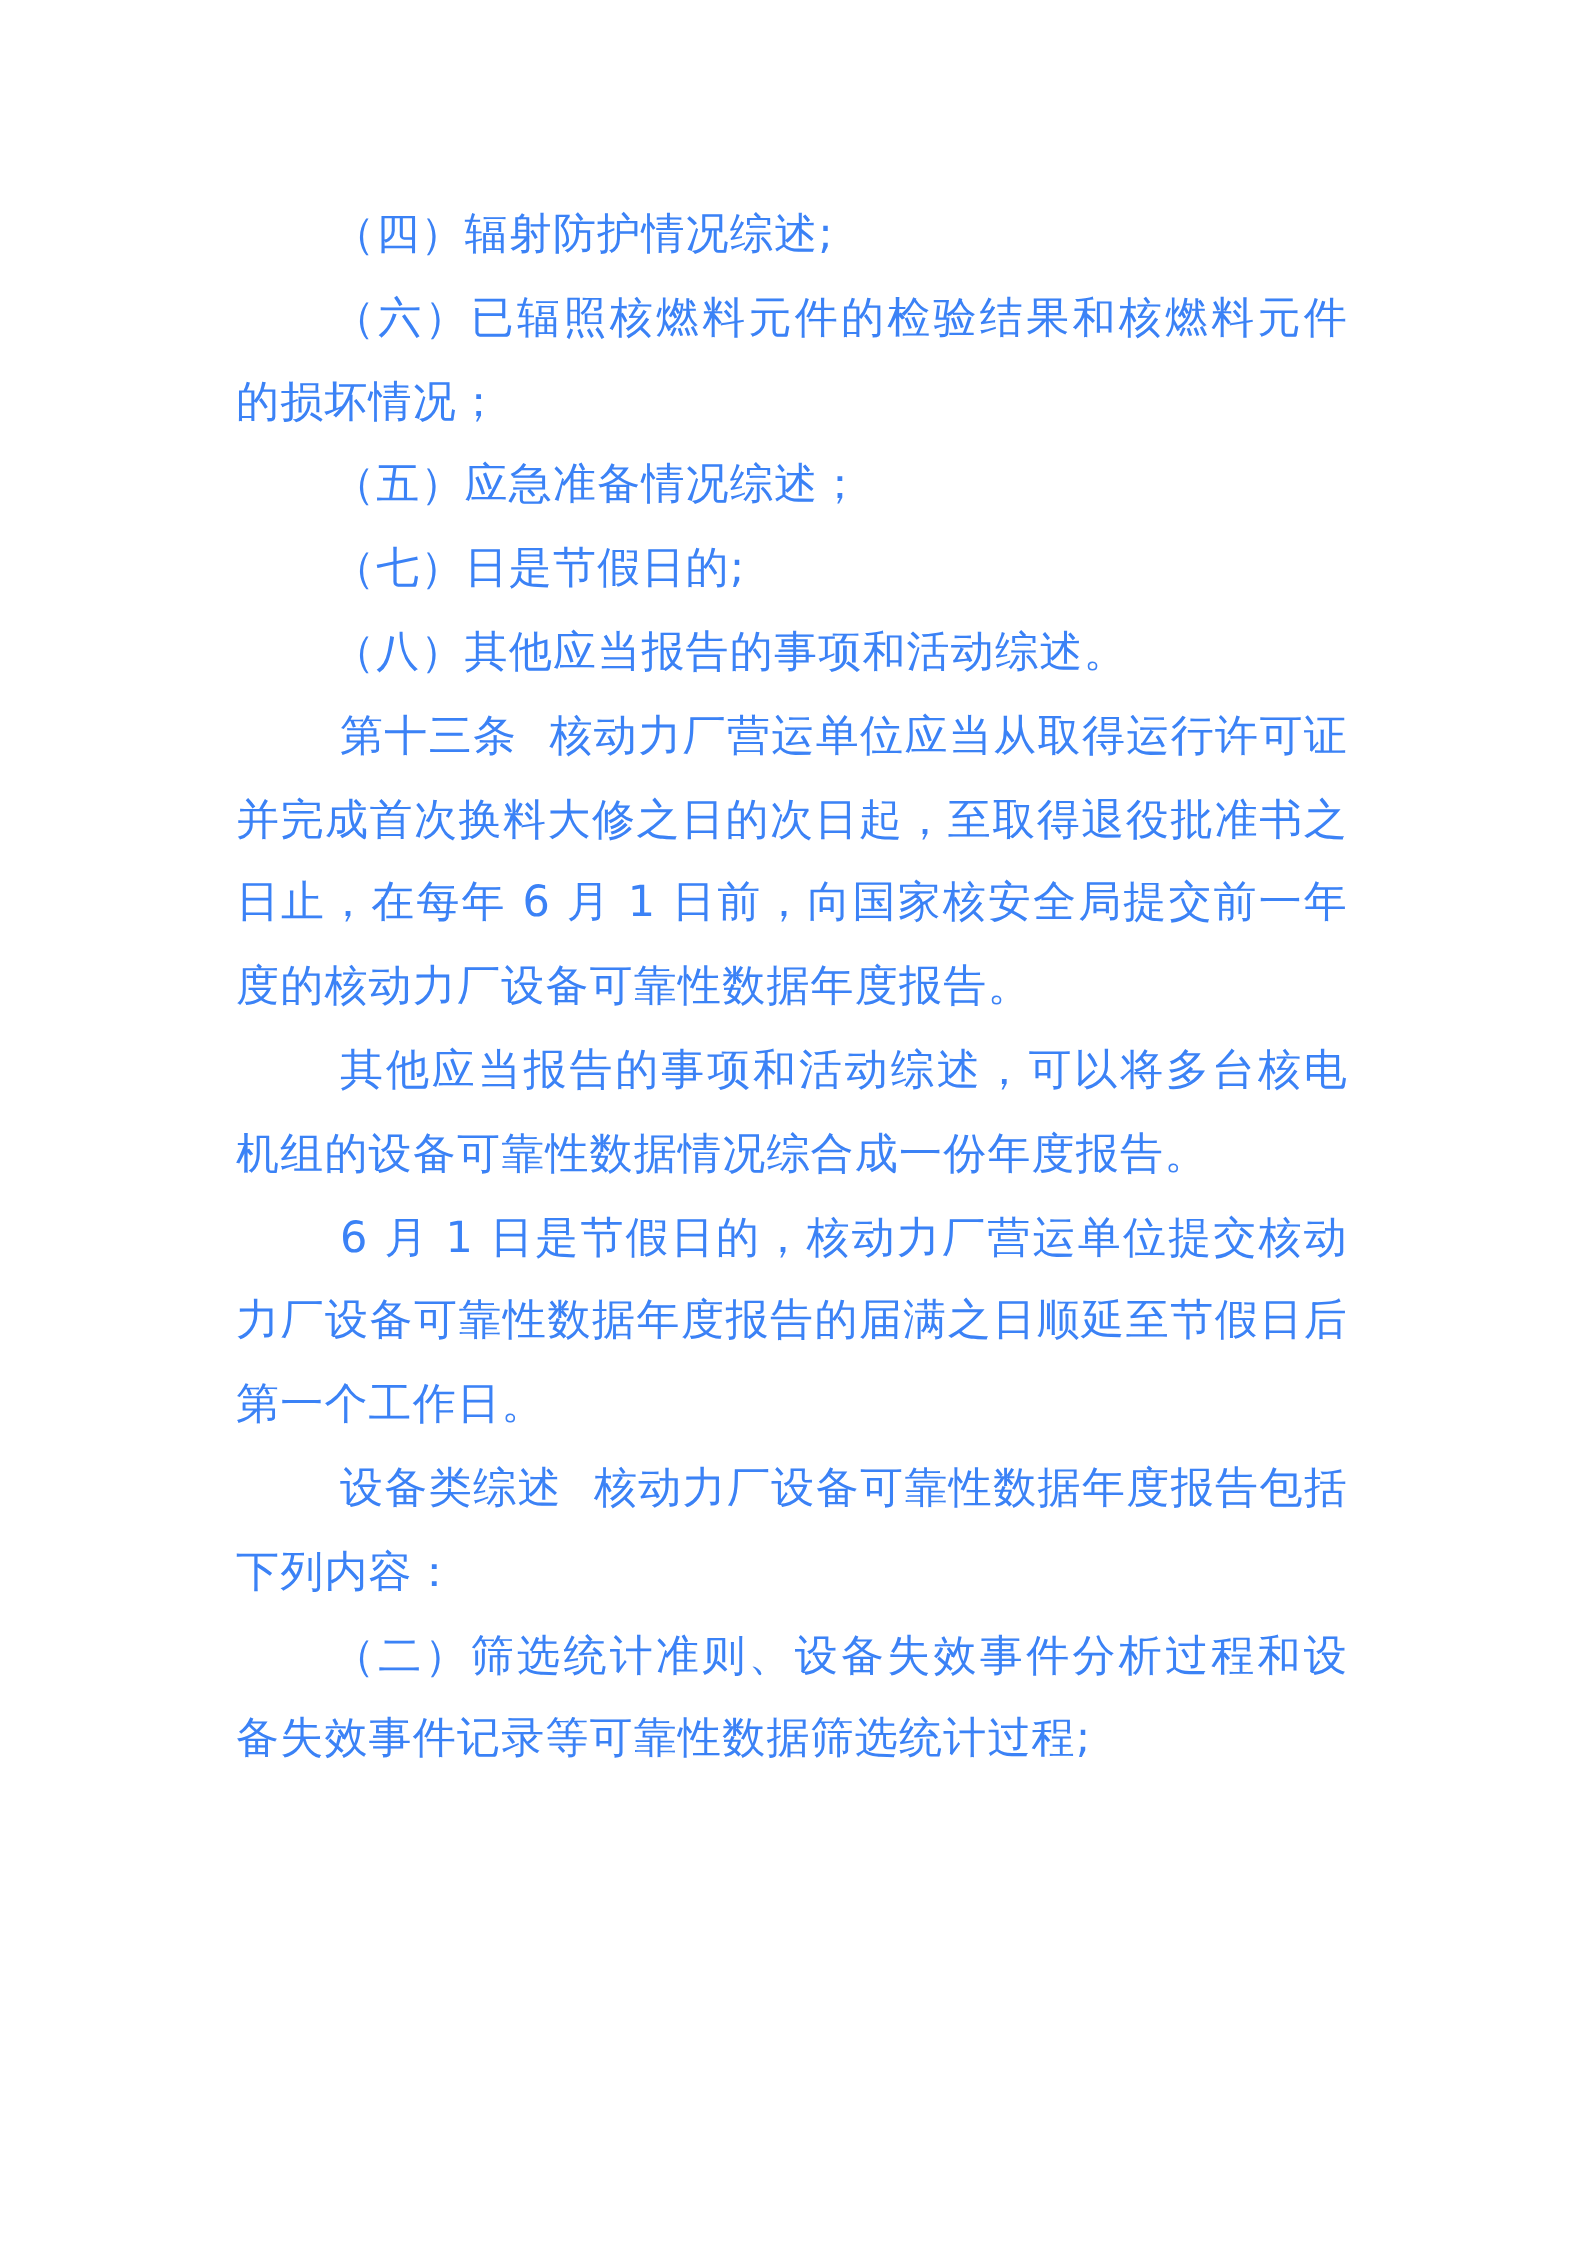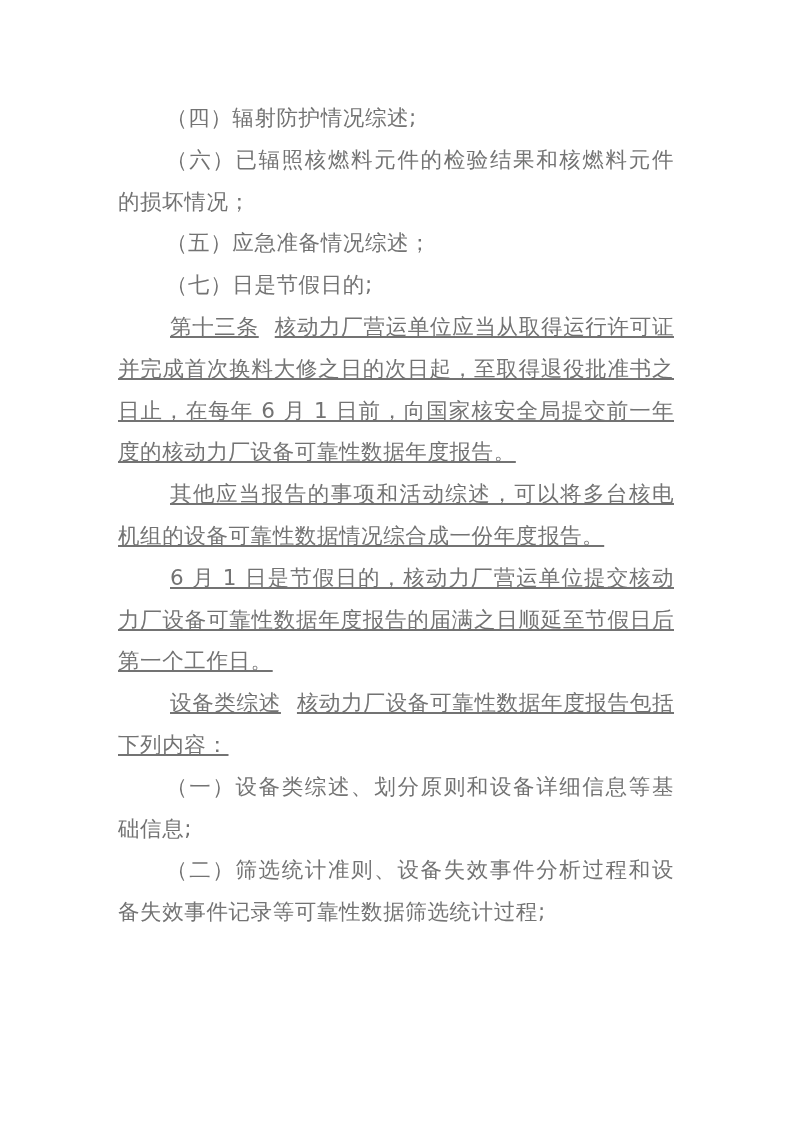--- a/index.html
+++ b/index.html
@@ -5,35 +5,35 @@
   html, body { margin: 0; padding: 0; background: #ffffff; }
   body { width: 793px; height: 1122px; position: relative; overflow: hidden; }
   .page {
     position: absolute;
     left: 118px;
     top: 97px;
     width: 556px;
     font-family: "DejaVu Sans", "Liberation Sans", sans-serif;
     font-size: 21.5px;
     line-height: 41.8px;
-    color: #737373;
+    color: #3b82f6;
     letter-spacing: 0.6px;
   }
   .para { margin: 0; padding: 0; text-align: justify; text-align-last: left; }
-  .indent { text-indent: 52px; text-decoration: underline; }
+  .indent { text-indent: 52px; }
   .item-indent { text-indent: 48px; }
   .art-head { margin-right: 16px; }
 </style>
 </head>
 <body>
 
 <div class="page">
   <p class="para item-indent">（四）辐射防护情况综述;</p>
   <p class="para item-indent">（六）已辐照核燃料元件的检验结果和核燃料元件的损坏情况；</p>
   <p class="para item-indent">（五）应急准备情况综述；</p>
   <p class="para item-indent">（七）日是节假日的;</p>
+  <p class="para item-indent">（八）其他应当报告的事项和活动综述。</p>
   <p class="para indent"><span class="art-head">第十三条</span><span>核动力厂营运单位应当从取得运行许可证并完成首次换料大修之日的次日起，至取得退役批准书之日止，在每年 6 月 1 日前，向国家核安全局提交前一年度的核动力厂设备可靠性数据年度报告。</span></p>
   <p class="para indent">其他应当报告的事项和活动综述，可以将多台核电机组的设备可靠性数据情况综合成一份年度报告。</p>
   <p class="para indent">6 月 1 日是节假日的，核动力厂营运单位提交核动力厂设备可靠性数据年度报告的届满之日顺延至节假日后第一个工作日。</p>
   <p class="para indent"><span class="art-head">设备类综述</span><span>核动力厂设备可靠性数据年度报告包括下列内容：</span></p>
-  <p class="para item-indent">（一）设备类综述、划分原则和设备详细信息等基础信息;</p>
   <p class="para item-indent">（二）筛选统计准则、设备失效事件分析过程和设备失效事件记录等可靠性数据筛选统计过程;</p>
 </div>
 
 </body></html>

